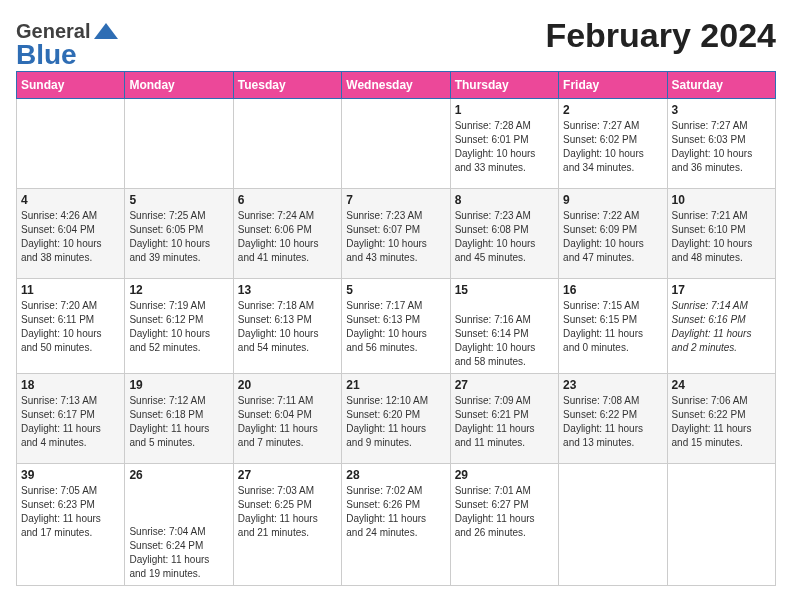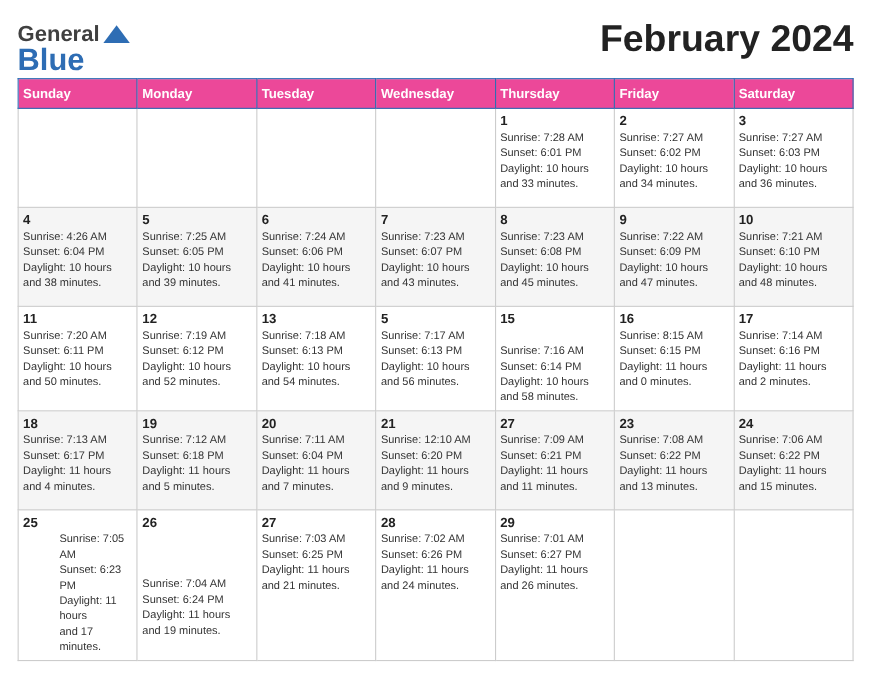--- a/index.html
+++ b/index.html
@@ -214,28 +214,28 @@
         </td>
         <td>
           <span class="day-number">15</span>
           <div class="day-info" style="white-space: pre-line; margin-top: 16px;">Sunrise: 7:16 AM
 Sunset: 6:14 PM
 Daylight: 10 hours
 and 58 minutes.</div>
         </td>
         <td>
           <span class="day-number">16</span>
-          <div class="day-info" style="white-space: pre-line;">Sunrise: 8:15 AM
+          <div class="day-info" style="white-space: pre-line;">Sunrise: 7:15 AM
 Sunset: 6:15 PM
 Daylight: 11 hours
 and 0 minutes.</div>
         </td>
         <td>
           <span class="day-number">17</span>
-          <div class="day-info" style="white-space: pre-line;">Sunrise: 7:14 AM
+          <div class="day-info" style="white-space: pre-line; font-style: italic;">Sunrise: 7:14 AM
 Sunset: 6:16 PM
 Daylight: 11 hours
 and 2 minutes.</div>
         </td>
       </tr>
       <tr>
         <td>
           <span class="day-number">18</span>
           <div class="day-info" style="white-space: pre-line;">Sunrise: 7:13 AM
 Sunset: 6:17 PM
@@ -280,22 +280,22 @@
         <td>
           <span class="day-number">24</span>
           <div class="day-info" style="white-space: pre-line;">Sunrise: 7:06 AM
 Sunset: 6:22 PM
 Daylight: 11 hours
 and 15 minutes.</div>
         </td>
       </tr>
       <tr>
         <td>
-          <span class="day-number">25</span>
-          <div class="day-info" style="white-space: pre-line; margin-left: 33px;">Sunrise: 7:05 AM
+          <span class="day-number">39</span>
+          <div class="day-info" style="white-space: pre-line;">Sunrise: 7:05 AM
 Sunset: 6:23 PM
 Daylight: 11 hours
 and 17 minutes.</div>
         </td>
         <td>
           <span class="day-number">26</span>
           <div class="day-info" style="white-space: pre-line; margin-top: 43px;">Sunrise: 7:04 AM
 Sunset: 6:24 PM
 Daylight: 11 hours
 and 19 minutes.</div>

